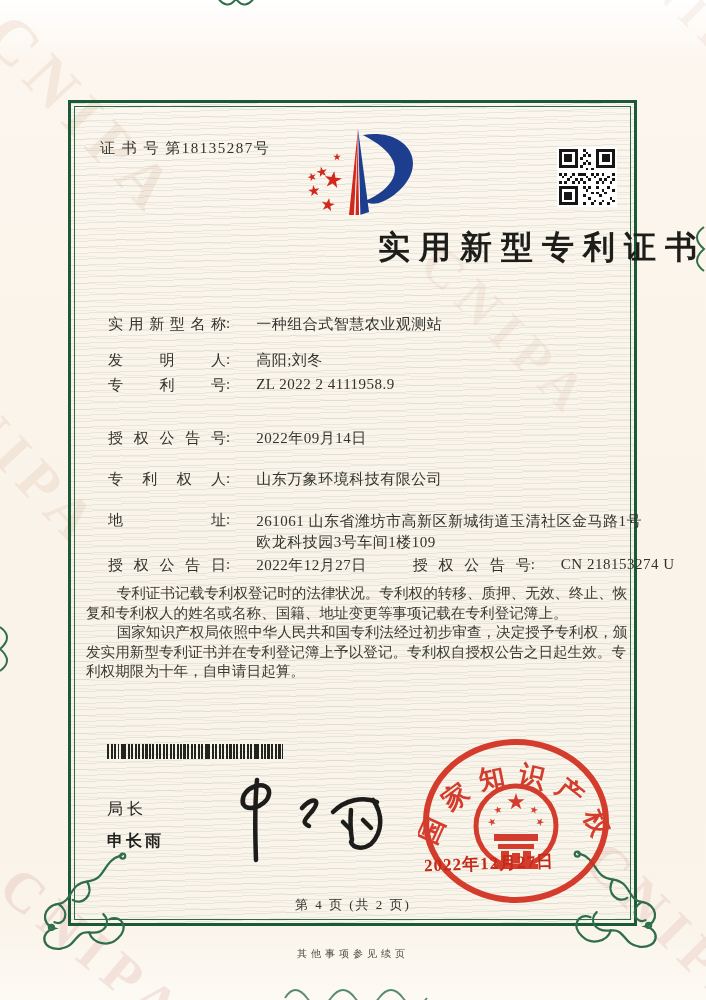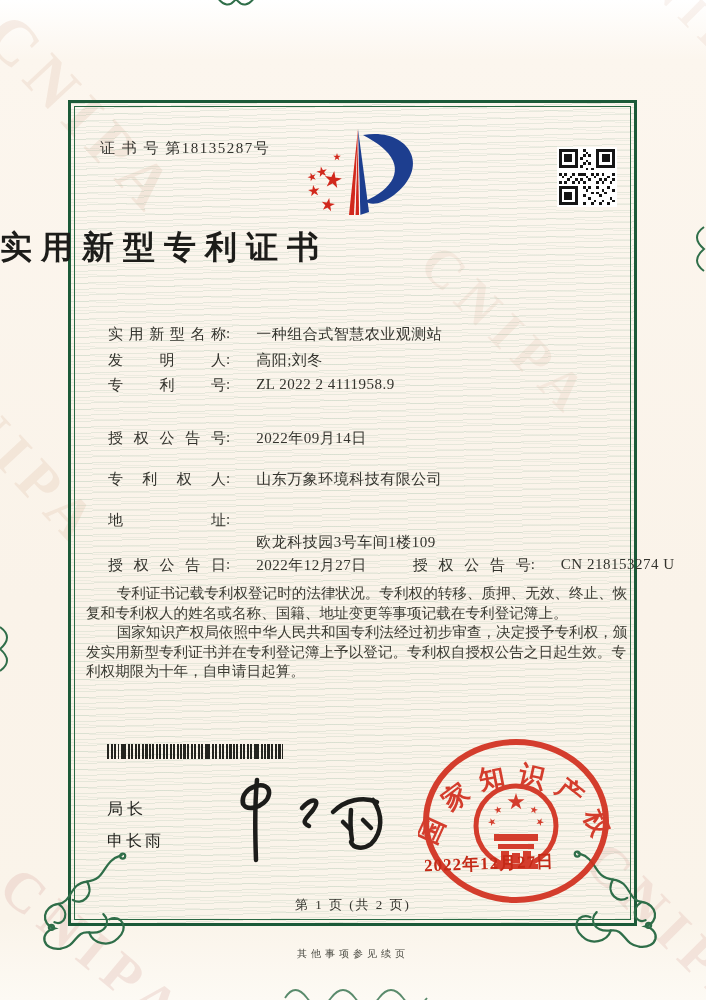--- a/index.html
+++ b/index.html
@@ -20,45 +20,45 @@
   .w1{left:-42px;top:78px;font-size:64px;transform:rotate(47deg);}
   .w2{left:398px;top:300px;font-size:54px;color:rgba(205,158,128,0.13);}
   .w3{left:-102px;top:420px;font-size:58px;transform:rotate(47deg);}
   .w4{left:-18px;top:918px;font-size:56px;color:rgba(214,160,150,0.24);transform:rotate(40deg);}
   .w5{left:562px;top:898px;font-size:56px;color:rgba(214,160,150,0.22);}
   .w6{left:598px;top:-14px;font-size:46px;color:rgba(205,158,128,0.12);}
   
   .certno{position:absolute;left:100px;top:139px;font-size:15px;letter-spacing:1.5px;color:#33332e;}
   .logo{position:absolute;left:281px;top:127px;width:152px;height:92px;}
   .qr{position:absolute;left:557px;top:147px;width:56px;height:56px;background:#fff;padding:2px;}
-  .title{position:absolute;left:0;right:0;top:226px;text-align:left;font-size:32px;
+  .title{position:absolute;left:0;right:0;top:226px;text-align:right;font-size:32px;
     font-weight:700;letter-spacing:9px;color:#1d1d1a;}
   
   .row{position:absolute;left:108px;font-size:15px;display:flex;align-items:flex-start;color:#33332d;}
   .flabel{display:inline-block;width:118px;text-align:justify;text-align-last:justify;}
   .colon{display:inline-block;margin:0 2px 0 0;}
   .fval{display:inline-block;margin-left:24px;letter-spacing:0.5px;}
-  .r1{top:325px}.r2{top:351px}.r3{top:376px}.r4{top:429px}.r5{top:470px}
+  .r1{top:315px}.r2{top:351px}.r3{top:376px}.r4{top:429px}.r5{top:470px}
   .r6{top:511px}.r7{top:556px}
   .addr{max-width:400px;line-height:21px;}
   .grant2{margin-left:46px;display:flex;}
   
   .paras{position:absolute;left:86px;top:584px;width:546px;font-size:14.6px;
     line-height:19.6px;color:#3b3b33;}
   .paras p{margin:0;text-indent:2.1em;}
   
   .barcode{position:absolute;left:107px;top:744px;width:176px;height:15px;
     background-image:
       repeating-linear-gradient(90deg,#24241f 0 1.5px,transparent 1.5px 3.5px),
       repeating-linear-gradient(90deg,#24241f 0 2px,transparent 2px 7px),
       repeating-linear-gradient(90deg,transparent 0 4px,#24241f 4px 5.5px,transparent 5.5px 12px);}
   
   .director{position:absolute;left:107px;top:799px;font-size:16px;font-weight:400;
     letter-spacing:4px;color:#22221e;}
-  .dname{position:absolute;left:107px;top:831px;font-size:16px;font-weight:400;
+  .dname{position:absolute;left:107px;top:831px;font-size:16px;font-weight:700;
     letter-spacing:3px;color:#22221e;}
   .sig{position:absolute;left:205px;top:770px;width:195px;height:96px;}
   
   .seal{position:absolute;left:418px;top:736px;width:196px;height:170px;opacity:0.93;}
   .sealdate{position:absolute;left:424px;top:852px;font-size:17px;font-weight:700;
     letter-spacing:1px;color:#c42a17;transform:rotate(-2deg);}
   
   .pagenum{position:absolute;left:0;right:0;top:896px;text-align:center;font-size:13px;
     letter-spacing:2px;color:#33332d;}
   .contnote{position:absolute;left:0;right:0;top:947px;text-align:center;font-size:10px;
@@ -190,21 +190,21 @@
   </div>
   <div class="row r5">
     <span class="flabel">专利权人</span>
       <span class="colon">:</span>
     <span class="fval">山东万象环境科技有限公司</span>
   </div>
   <div class="row r6">
     <span class="flabel">地址</span>
       <span class="colon">:</span>
     <span class="fval addr">
-      <br>
+      <span>261061 山东省潍坊市高新区新城街道玉清社区金马路1号</span><br>
       <span>欧龙科技园3号车间1楼109</span>
     </span>
   </div>
   <div class="row r7">
     <span class="flabel">授权公告日</span>
       <span class="colon">:</span>
     <span class="fval">2022年12月27日</span>
     <span class="grant2">
       <span class="flabel">授权公告号</span>
         <span class="colon">:</span>
@@ -255,16 +255,16 @@
       <rect x="76" y="98" width="44" height="7"></rect>
       <rect x="80" y="108" width="36" height="5"></rect>
       <rect x="83" y="115" width="8" height="12"></rect>
       <rect x="105" y="115" width="8" height="12"></rect>
       <rect x="94" y="117" width="8" height="10"></rect>
       <rect x="76" y="128" width="44" height="5"></rect>
     </g>
   </svg>
   <div class="sealdate">2022年12月27日</div>
 
-  <div class="pagenum">第 1 页 (共 2 页)</div>
+  <div class="pagenum">第 4 页 (共 2 页)</div>
   <div class="contnote">其他事项参见续页</div>
 
 </div>
 
 </body></html>

